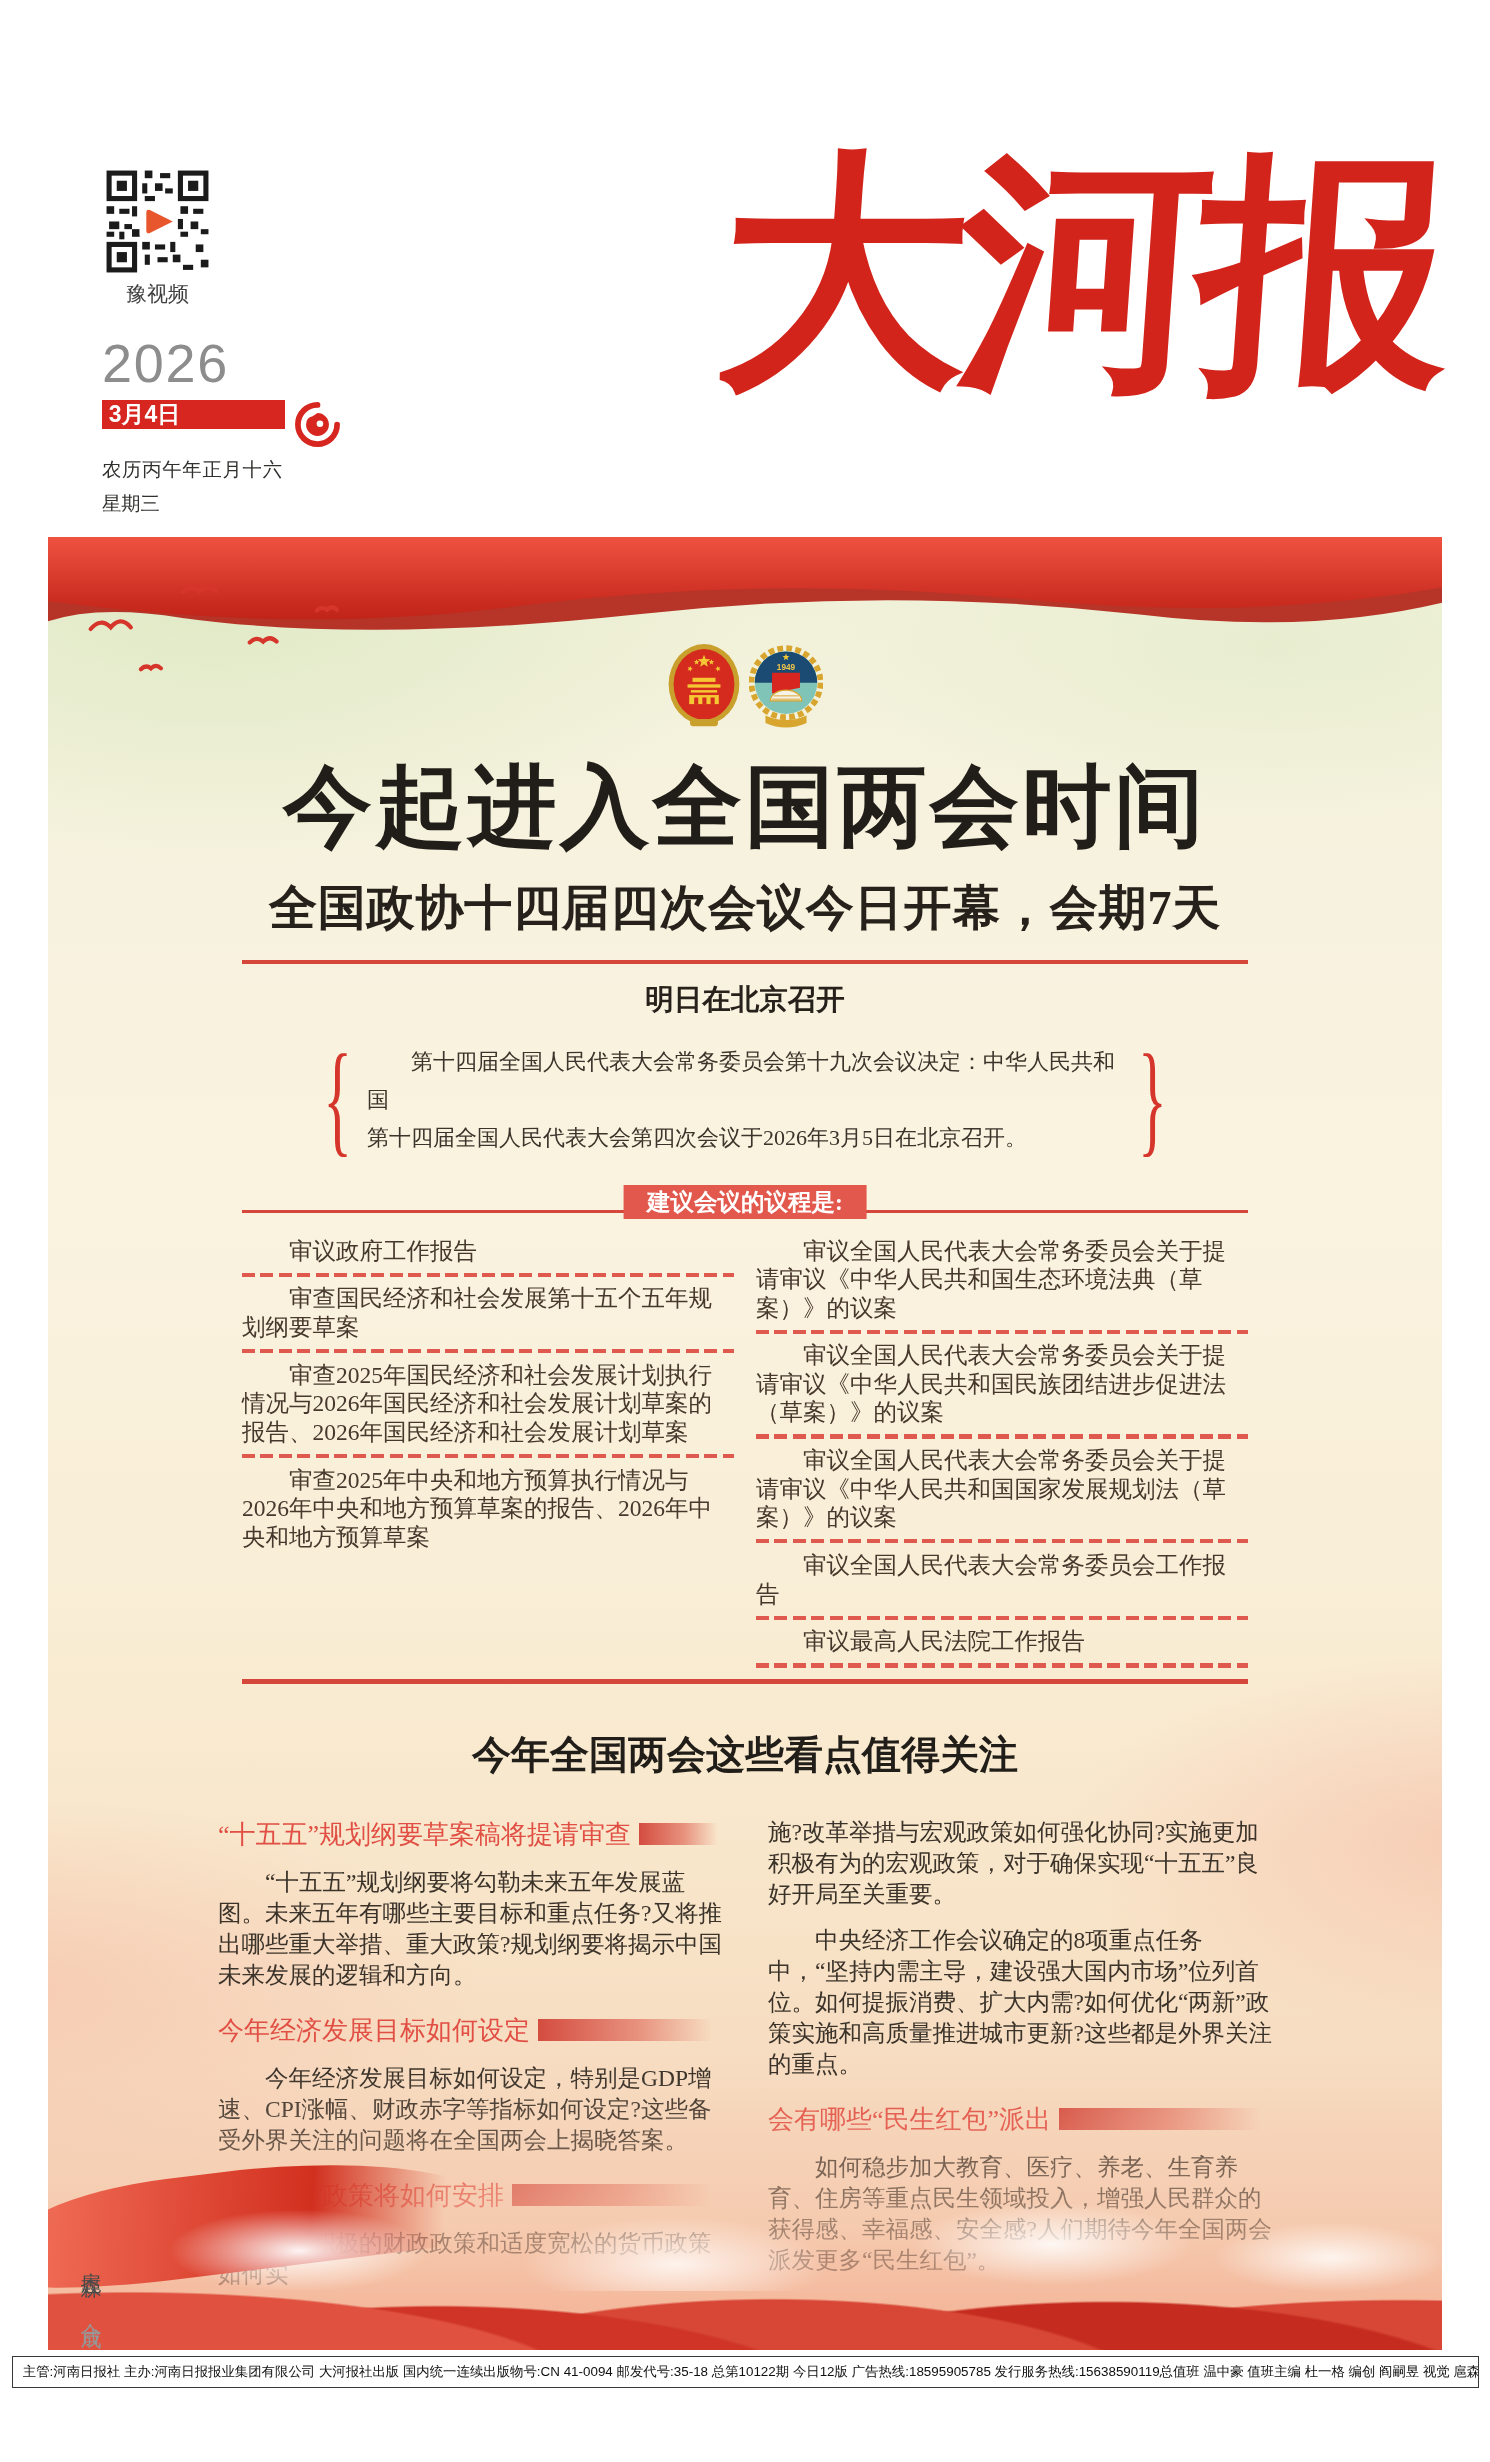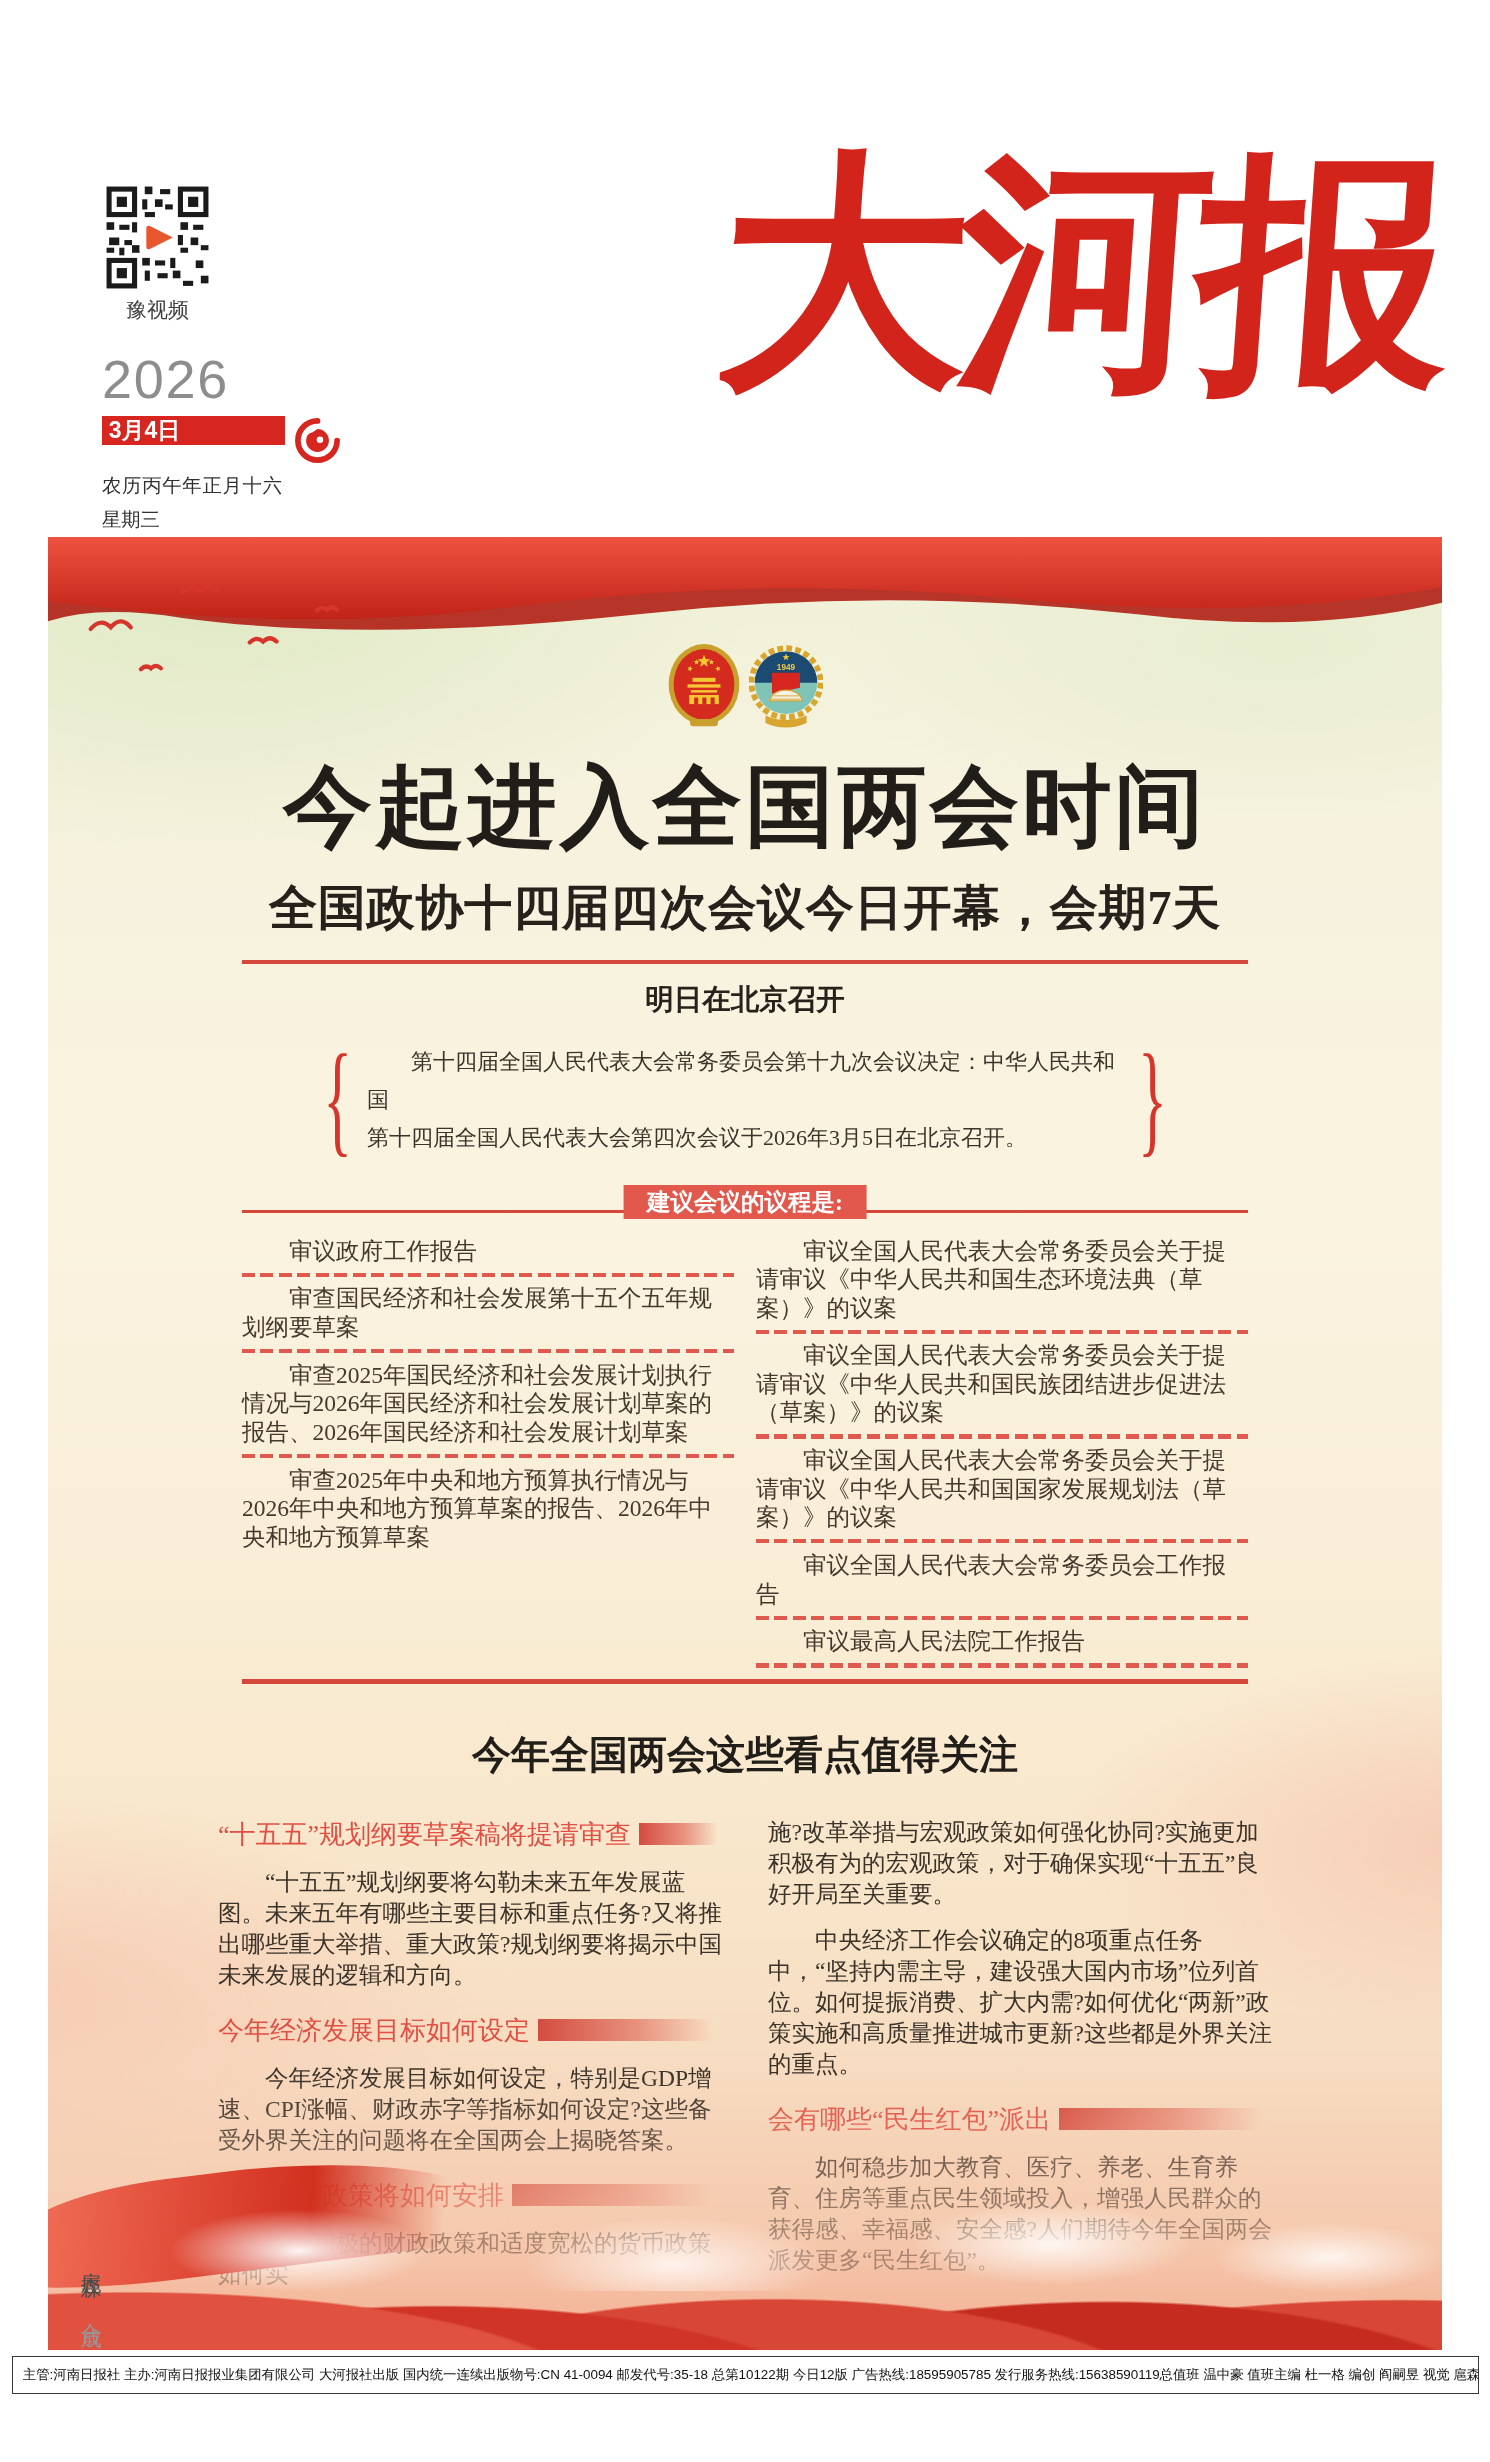--- a/index.html
+++ b/index.html
@@ -1,19 +1,19 @@
 <!DOCTYPE html>
 <html style="font-size:13.4px"><head>
 <meta charset="utf-8">
 <style>
   html,body{margin:0;padding:0;background:#e8e8e8;}
   .page{position:relative;width:1490px;height:2462px;background:#ffffff;overflow:hidden;
         font-family:"Liberation Serif", serif;}
   
-  .hdr-left{position:absolute;left:102px;top:184px;width:252px;}
+  .hdr-left{position:absolute;left:102px;top:168px;width:252px;}
   .qr{width:107px;height:107px;margin-left:1.7px;background:#fff;position:relative;}
   .qr svg{display:block;}
   .qr-label{width:111px;text-align:center;font-size:21px;color:#3f3f3f;margin-top:5px;
             font-family:"Liberation Sans",sans-serif;}
   .year{font-size:54px;color:#8d8d8d;font-family:"Liberation Sans",sans-serif;
         letter-spacing:1.7px;margin-top:23.5px;}
   .date-row{display:flex;margin-top:6.7px;}
   .date-bar{width:183px;height:28.5px;background:#d6261f;color:#fff;font-weight:bold;
             font-size:23px;line-height:28.5px;padding-left:6.7px;box-sizing:border-box;
             font-family:"Liberation Sans",sans-serif;}
@@ -80,21 +80,21 @@
     radial-gradient(52% 140% at 52% 145%, #d84635 55%, rgba(216,70,53,0) 56%),
     radial-gradient(55% 155% at 76% 155%, #c52c1f 55%, rgba(197,44,31,0) 56%),
     radial-gradient(60% 130% at 97% 140%, #d84635 55%, rgba(216,70,53,0) 56%);}
   .ribbon{position:absolute;left:-50px;bottom:81px;width:521px;height:101px;pointer-events:none;
     background:linear-gradient(100deg,#ef6a54 10%,#d2301f 60%,rgba(210,48,31,0) 85%);
     border-radius:60% 100% 40% 60%/100% 160% 20% 40%;transform:rotate(-7deg);}
   
   .vcredit{position:absolute;left:77px;top:2255px;writing-mode:vertical-rl;text-orientation:upright;
            font-size:21px;letter-spacing:5px;color:#4a4a4a;font-family:"Liberation Sans",sans-serif;}
   .vcredit .role{color:#979797;margin-top:13.4px;}
-  .infobar{position:absolute;left:11.8px;top:2356px;width:1467px;height:38px;box-sizing:border-box;
+  .infobar{position:absolute;left:11.8px;top:2356px;width:1467px;height:32px;box-sizing:border-box;
            border:1.7px solid #383838;display:flex;justify-content:space-between;align-items:center;
            padding:0 10px;font-size:13.4px;color:#101010;white-space:nowrap;overflow:hidden;
            font-family:"Liberation Sans",sans-serif;background:#fff;}
 </style>
 </head>
 <body>
 
 <div class="page">
 
   <div class="hdr-left">

